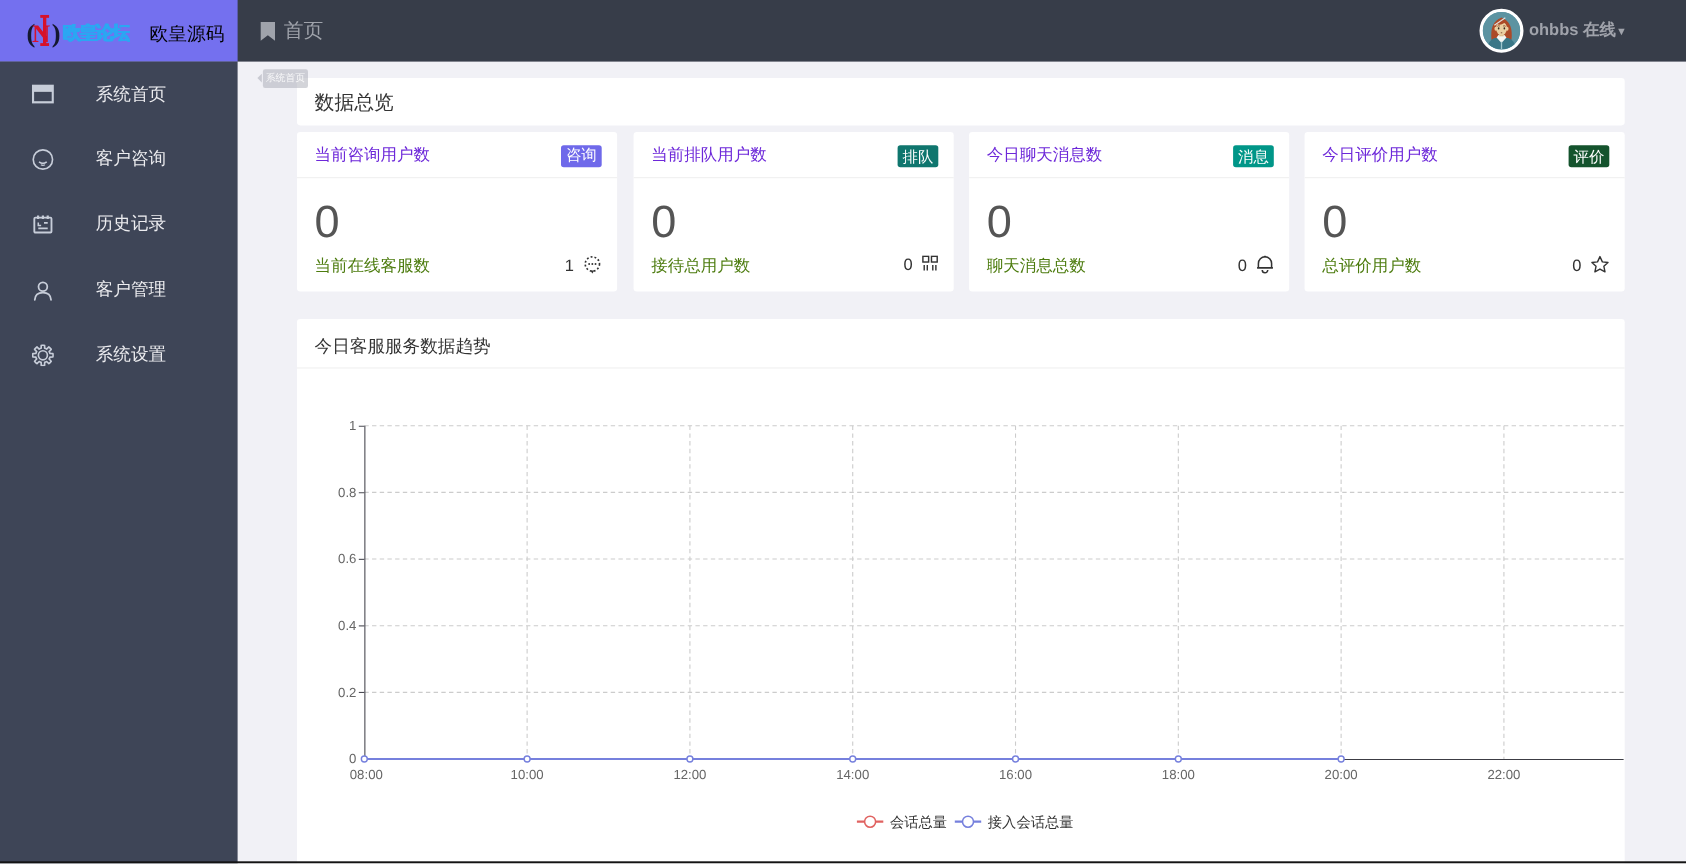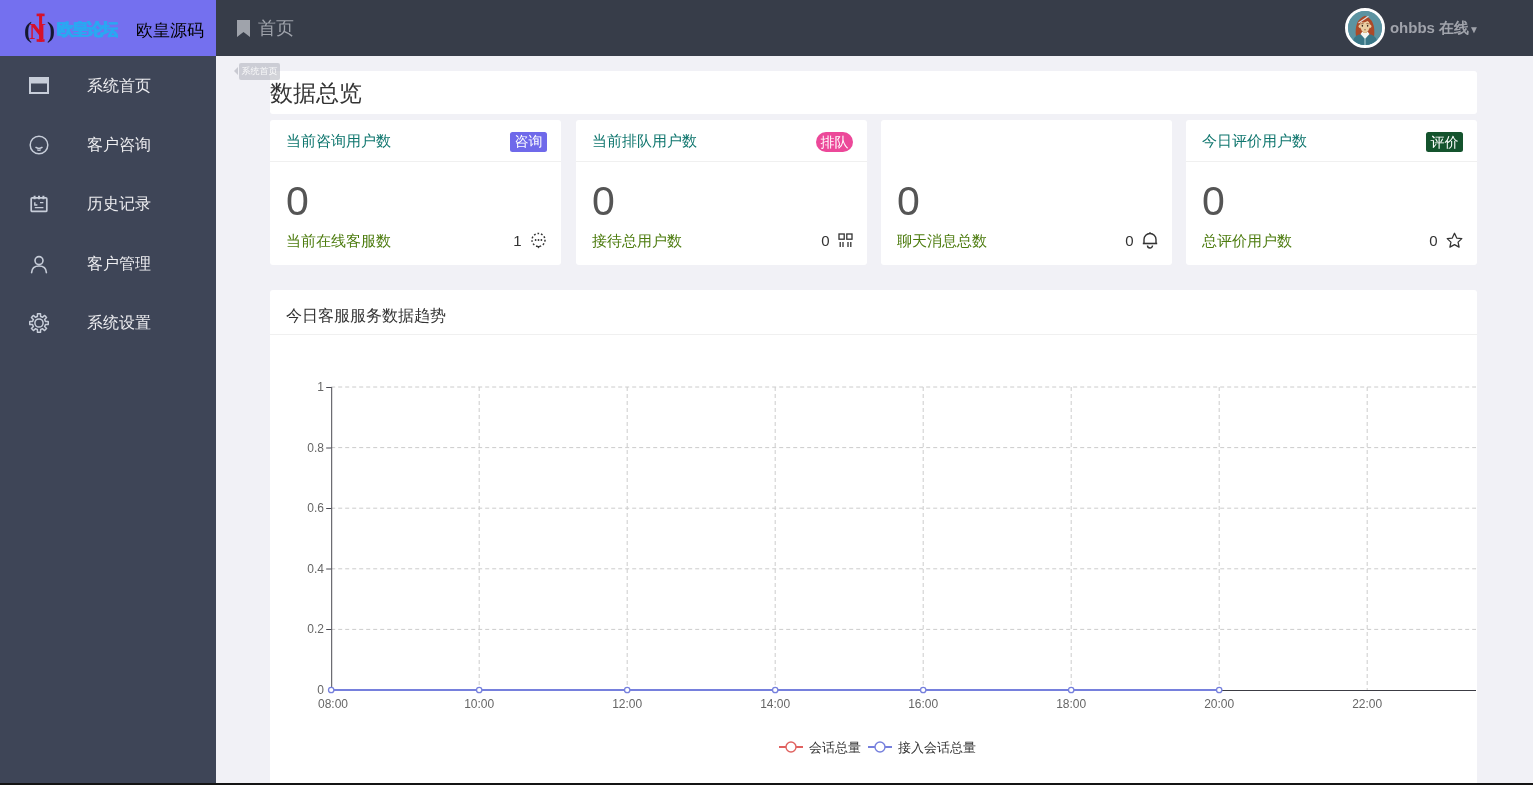--- a/index.html
+++ b/index.html
@@ -20,24 +20,24 @@
   .avatar { position:absolute; left:1345px; top:8px; width:40px; height:40px; border-radius:50%;
       background:#5a95a5; border:3px solid #fff; overflow:hidden; }
   
   .side { position:absolute; left:0; top:56px; width:216px; height:729px; background:#3e4557; }
   .mi { position:relative; height:59.4px; }
   .mi .ic { position:absolute; left:29px; top:50%; transform:translateY(-50%); width:20px; height:20px; }
   .mi .tx { position:absolute; left:87px; top:50%; transform:translateY(-50%); color:#ededf0; font-size:16px; white-space:nowrap; }
   
   .card { position:absolute; background:#fff; border-radius:3px; }
   .ovcard { left:270px; top:71px; width:1207px; height:43px; }
-  .ovcard .t { position:absolute; left:0; top:0; line-height:45px; font-size:23px; color:#333; }
+  .ovcard .t { position:absolute; left:16px; top:0; line-height:45px; font-size:18px; color:#333; }
   .stat { top:120px; width:291px; height:145px; }
   .stat .hd { position:absolute; left:0; top:0; right:0; height:42px; border-bottom:1px solid #f0f0f0; }
-  .stat .hd .t { position:absolute; left:16px; top:0; line-height:42px; font-size:15px; color:#0f766e; }
+  .stat .hd .t { position:absolute; left:16px; top:0; line-height:42px; font-size:15px; color:#6d28d9; }
   .badge { position:absolute; right:14px; top:12px; height:20px; line-height:20px; padding:0 4.5px;
       border-radius:2.5px; color:#fff; font-size:14px; }
   .stat .num { position:absolute; left:16px; top:59px; font-size:41px; line-height:44px; color:#555; }
   .stat .ft { position:absolute; left:16px; top:112px; font-size:15px; color:#4d7c0f; }
   .stat .fr { position:absolute; right:14px; top:112px; font-size:15px; color:#333; }
   .chartcard { left:270px; top:290px; width:1207px; height:520px; }
   .chartcard .t { position:absolute; left:16px; top:0; line-height:52px; font-size:16px; color:#333; }
   .chartcard .hr { position:absolute; left:0; top:44px; right:0; border-bottom:1px solid #f0f0f0; }
   .tip { position:absolute; left:239px; top:63px; width:41px; height:17px; background:rgba(168,170,180,0.5);
       border-radius:2px; color:rgba(255,255,255,0.85); font-size:9px; line-height:17px; text-align:center; white-space:nowrap; }
@@ -145,31 +145,35 @@
         <circle cx="8.5" cy="8" r="6.5" fill="none" stroke="#333" stroke-width="1.5" stroke-dasharray="1.7 1.9"></circle>
         <path d="M6.8 14.0 L10.2 14.0 L8.5 16.6 Z" fill="#333"></path>
         <circle cx="5.6" cy="8" r="0.9" fill="#333"></circle>
         <circle cx="8.5" cy="8" r="0.9" fill="#333"></circle>
         <circle cx="11.4" cy="8" r="0.9" fill="#333"></circle>
       </svg></div>
   </div>
   <div class="card stat" style="left:576px;">
     <div class="hd">
       <div class="t">当前排队用户数</div>
-      <div class="badge" style="background:#ec4899;border-radius:10px;">排队</div>
+      <div class="badge" style="background:#0f766e;">排队</div>
     </div>
     <div class="num">0</div>
     <div class="ft">接待总用户数</div>
     <div class="fr">0&nbsp;&nbsp;<svg width="15" height="15" viewBox="0 0 15 15" style="vertical-align:-2px;">
         <rect x="1" y="1" width="5.2" height="5.2" fill="none" stroke="#333" stroke-width="1.3"></rect>
         <rect x="8.8" y="1" width="5.2" height="5.2" fill="none" stroke="#333" stroke-width="1.3"></rect>
         <path d="M2.2 9 v5 M5 9 v5 M10 9 v5 M12.8 9 v5" stroke="#333" stroke-width="1.3"></path>
       </svg></div>
   </div>
   <div class="card stat" style="left:881px;">
+    <div class="hd">
+      <div class="t">今日聊天消息数</div>
+      <div class="badge" style="background:#009688;">消息</div>
+    </div>
     <div class="num">0</div>
     <div class="ft">聊天消息总数</div>
     <div class="fr">0&nbsp;&nbsp;<svg width="16" height="17" viewBox="0 0 16 17" style="vertical-align:-3px;">
         <path d="M2 11.5 v-4 a6 6 0 0 1 12 0 v4" fill="none" stroke="#333" stroke-width="1.4"></path>
         <path d="M0.8 11.5 h14.4" stroke="#333" stroke-width="1.6"></path>
         <path d="M5.5 13.5 a2.5 2.5 0 0 0 5 0" fill="none" stroke="#333" stroke-width="1.4"></path>
         <path d="M7 1.2 h2" stroke="#333" stroke-width="1.4"></path>
       </svg></div>
   </div>
   <div class="card stat" style="left:1186px;">

